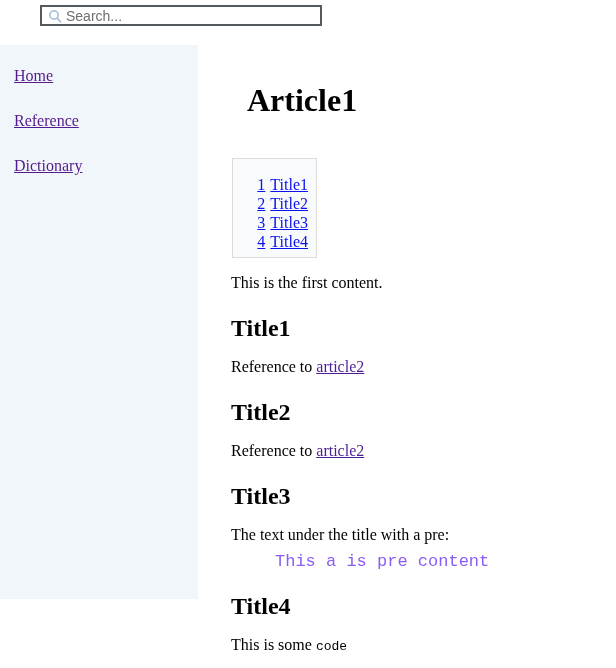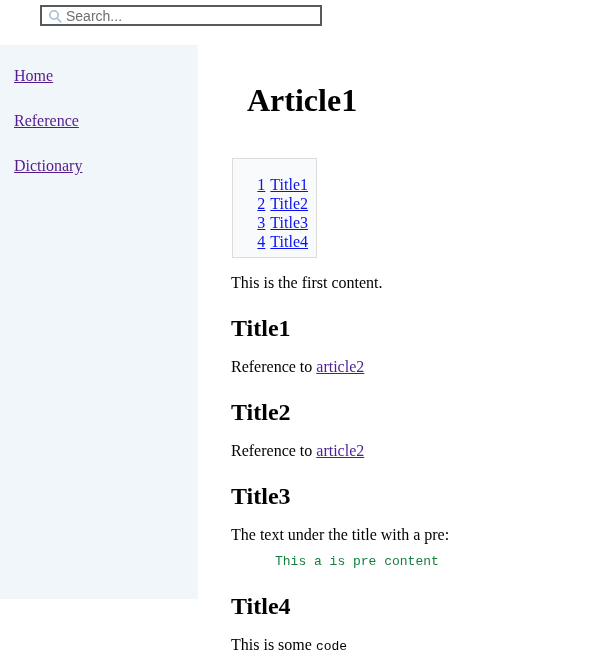--- a/index.html
+++ b/index.html
@@ -153,26 +153,26 @@
     padding: 22px 0 0 0;
     line-height: 28px;
   }
   .inline-link {
     color: #4c1d95;
     text-decoration: underline;
     cursor: pointer;
   }
   .pre-block {
     font-family: "Liberation Mono", "DejaVu Sans Mono", monospace;
-    font-size: 13px;
+    font-size: 17px;
     margin: 0;
     padding: 10px 0 0 44px;
     line-height: 16px;
     white-space: pre;
-    color: #15803d;
+    color: #8b5cf6;
   }
   .code-inline {
     font-family: "Liberation Mono", "DejaVu Sans Mono", monospace;
     font-size: 13px;
   }
   #content-hr {
     border: none;
     border-top: 1px solid #a8a8a8;
     margin: 18px 33px 0 0;
     padding: 0;

